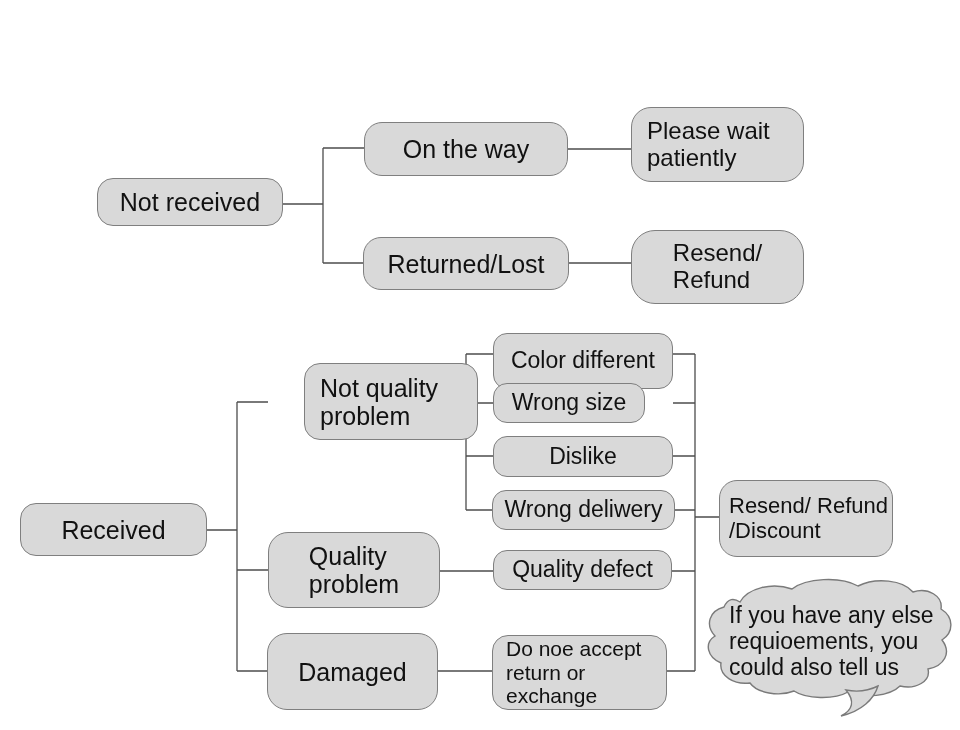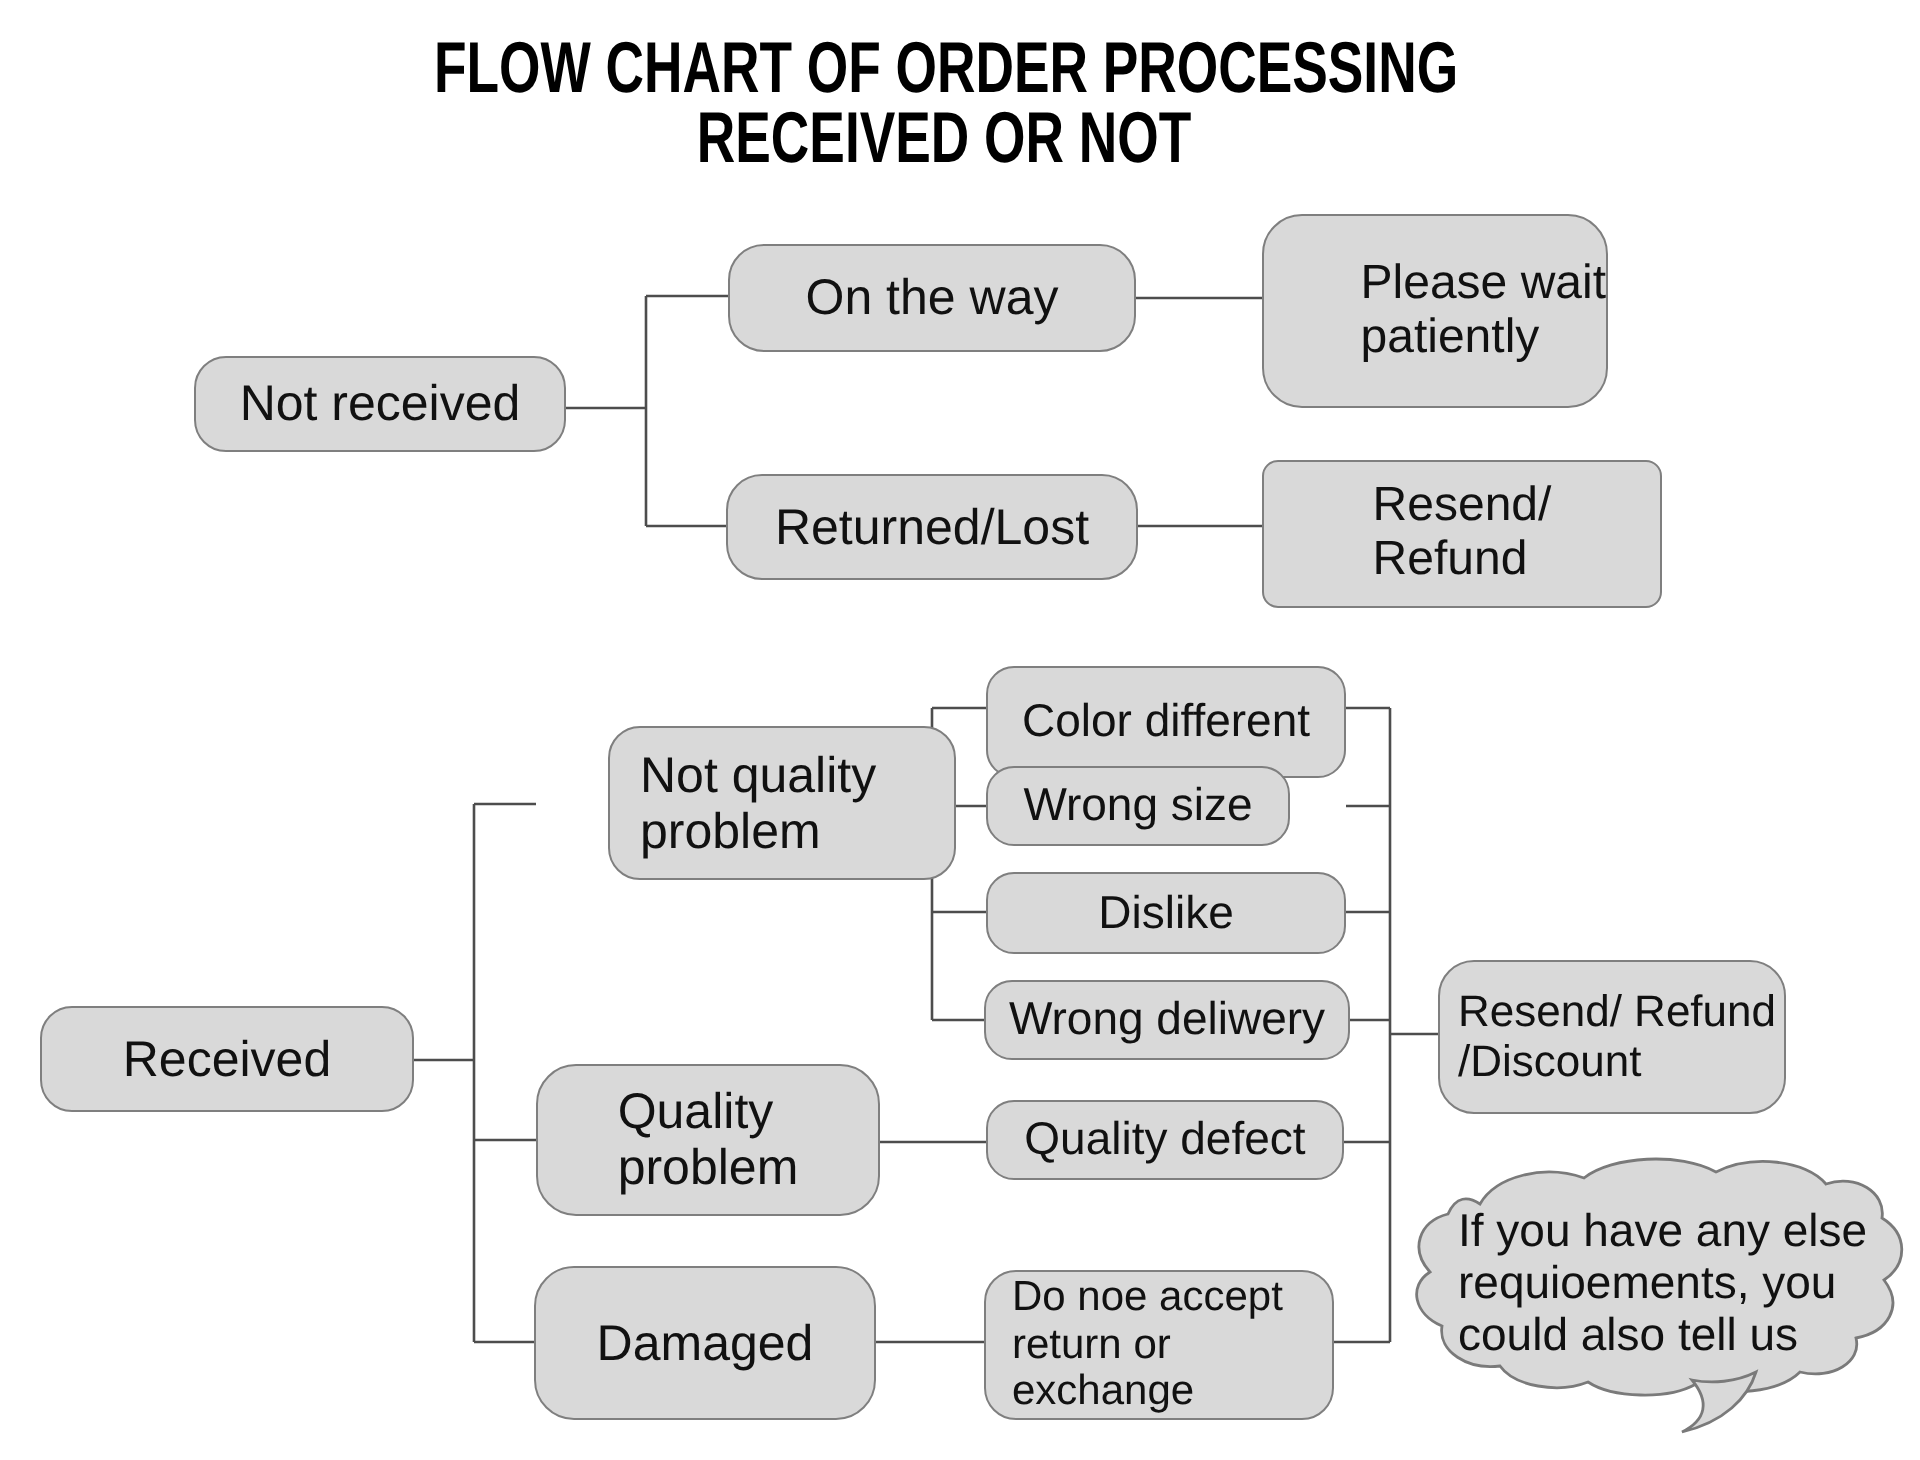--- a/index.html
+++ b/index.html
@@ -28,24 +28,20 @@
   .bubble-text{
     position:absolute;left:729px;top:602px;width:215px;
     font-size:23px;line-height:1.13;white-space:pre-line;color:#111;
   }
 </style>
 </head>
 <body>
 
 <div class="canvas">
 
-  <div class="title">
-    <div class="tline"><span>FLOW CHART OF ORDER PROCESSING</span></div>
-    <div class="tline"><span>RECEIVED OR NOT</span></div>
-  </div>
 
   <svg class="layer" viewBox="0 0 960 730">
     <g fill="none" stroke="#4d4d4d" stroke-width="1.3">
       <path d="M283 204 H323 M323 148 V263 M323 148 H364 M323 263 H363 M568 149 H631 M569 263 H631"></path>
       <path d="M207 530 H237 M237 402 V671 M237 402 H268 M237 570 H268 M237 671 H267"></path>
       <path d="M442 403 H493 M466 354 V510 M466 354 H493 M466 456 H493 M466 510 H492"></path>
       <path d="M440 571 H493"></path>
       <path d="M438 671 H492"></path>
       <path d="M673 354 H695 M673 403 H695 M673 456 H695 M675 510 H695 M672 571 H695 M667 671 H695 M695 354 V671 M695 517 H719"></path>
     </g>
@@ -71,28 +67,28 @@
                C 868,691 856,692 846,690 Z"></path>
     </g>
   </svg>
 
   <div class="node center" style="left:97px;top:178px;width:186px;height:48px;border-radius:16px;font-size:25px;">
     <span class="lbl">Not received</span>
   </div>
   <div class="node center" style="left:364px;top:122px;width:204px;height:54px;border-radius:18px;font-size:25px;">
     <span class="lbl">On the way</span>
   </div>
-  <div class="node left" style="left:631px;top:107px;width:173px;height:97px;border-radius:20px;font-size:24px;padding-left:15px;justify-content:flex-end;">
+  <div class="node left" style="left:631px;top:107px;width:173px;height:75px;border-radius:20px;font-size:24px;padding-left:15px;">
     <span class="lbl">Please wait
 patiently</span>
   </div>
   <div class="node center" style="left:363px;top:237px;width:206px;height:53px;border-radius:18px;font-size:25px;align-items:center;">
     <span class="lbl">Returned/Lost</span>
   </div>
-  <div class="node cblock" style="left:631px;top:230px;width:200px;height:74px;border-radius:8px;font-size:24px;">
+  <div class="node cblock" style="left:631px;top:230px;width:173px;height:74px;border-radius:24px;font-size:24px;">
     <span class="lbl">Resend/
 Refund</span>
   </div>
 
   <div class="node center" style="left:20px;top:503px;width:187px;height:53px;border-radius:16px;font-size:25px;">
     <span class="lbl">Received</span>
   </div>
   <div class="node left" style="left:268px;top:363px;width:174px;height:77px;border-radius:16px;font-size:25px;padding-left:15px;margin-left:36px;">
     <span class="lbl">Not quality
 problem</span>

